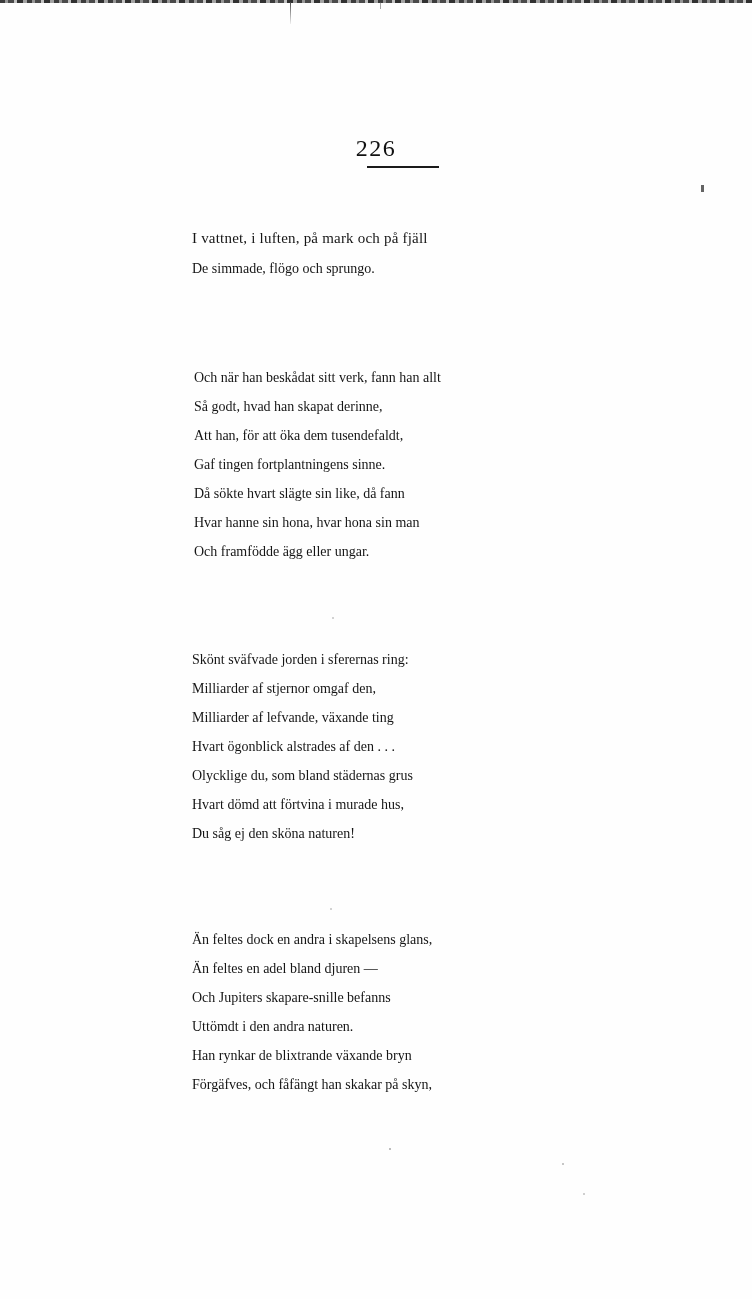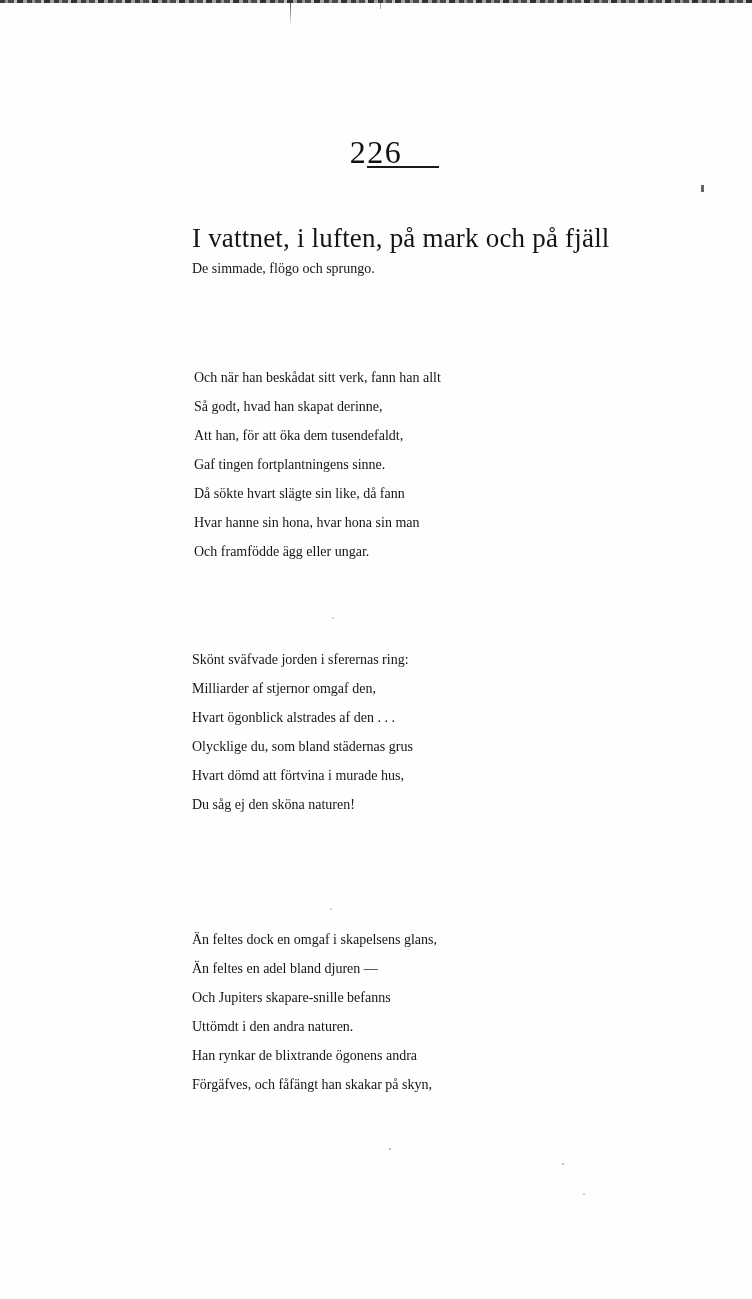--- a/index.html
+++ b/index.html
@@ -75,21 +75,21 @@
   
   .folio {
     position: absolute;
     top: 136px;
     left: 0;
     width: 752px;
     text-align: center;
   }
   .folio-num {
     display: inline-block;
-    font-size: 32px;
+    font-size: 24px;
     letter-spacing: 1.5px;
     line-height: 1;
     color: #111;
   }
   .folio-rule {
     position: absolute;
     top: 166px;
     left: 367px;
     width: 72px;
     height: 2px;
@@ -108,21 +108,21 @@
     margin: 0;
     padding: 0;
   }
   .line {
     font-size: 14px;
     line-height: 29px;
     white-space: pre;
     color: #151515;
   }
   .line.lead {
-    font-size: 27px;
+    font-size: 15px;
     line-height: 32px;
     letter-spacing: 0.2px;
   }
 
   
   #stanza-0 { position: absolute; top: 222px; left: 0; width: 470px; }
   #stanza-1 { position: absolute; top: 363px; left: 2px; width: 470px; }
   #stanza-2 { position: absolute; top: 645px; left: 0; width: 470px; }
   #stanza-3 { position: absolute; top: 925px; left: 0; width: 470px; }
 </style>
@@ -159,29 +159,30 @@
       <div class="line">Att han, för att öka dem tusendefaldt,</div>
       <div class="line">Gaf tingen fortplantningens sinne.</div>
       <div class="line">Då sökte hvart slägte sin like, då fann</div>
       <div class="line">Hvar hanne sin hona, hvar hona sin man</div>
       <div class="line">Och framfödde ägg eller ungar.</div>
     </div>
 
     <div class="stanza" id="stanza-2">
       <div class="line">Skönt sväfvade jorden i sferernas ring:</div>
       <div class="line">Milliarder af stjernor omgaf den,</div>
+      <div class="line">Milliarder af lefvande, växande ting</div>
       <div class="line">Hvart ögonblick alstrades af den . . .</div>
       <div class="line">Olycklige du, som bland städernas grus</div>
       <div class="line">Hvart dömd att förtvina i murade hus,</div>
       <div class="line">Du såg ej den sköna naturen!</div>
     </div>
 
     <div class="stanza" id="stanza-3">
-      <div class="line">Än feltes dock en omgaf i skapelsens glans,</div>
+      <div class="line">Än feltes dock en andra i skapelsens glans,</div>
       <div class="line">Än feltes en adel bland djuren —</div>
       <div class="line">Och Jupiters skapare-snille befanns</div>
       <div class="line">Uttömdt i den andra naturen.</div>
-      <div class="line">Han rynkar de blixtrande ögonens andra</div>
+      <div class="line">Han rynkar de blixtrande växande bryn</div>
       <div class="line">Förgäfves, och fåfängt han skakar på skyn,</div>
     </div>
 
   </div>
 </div>
 
 </body></html>

